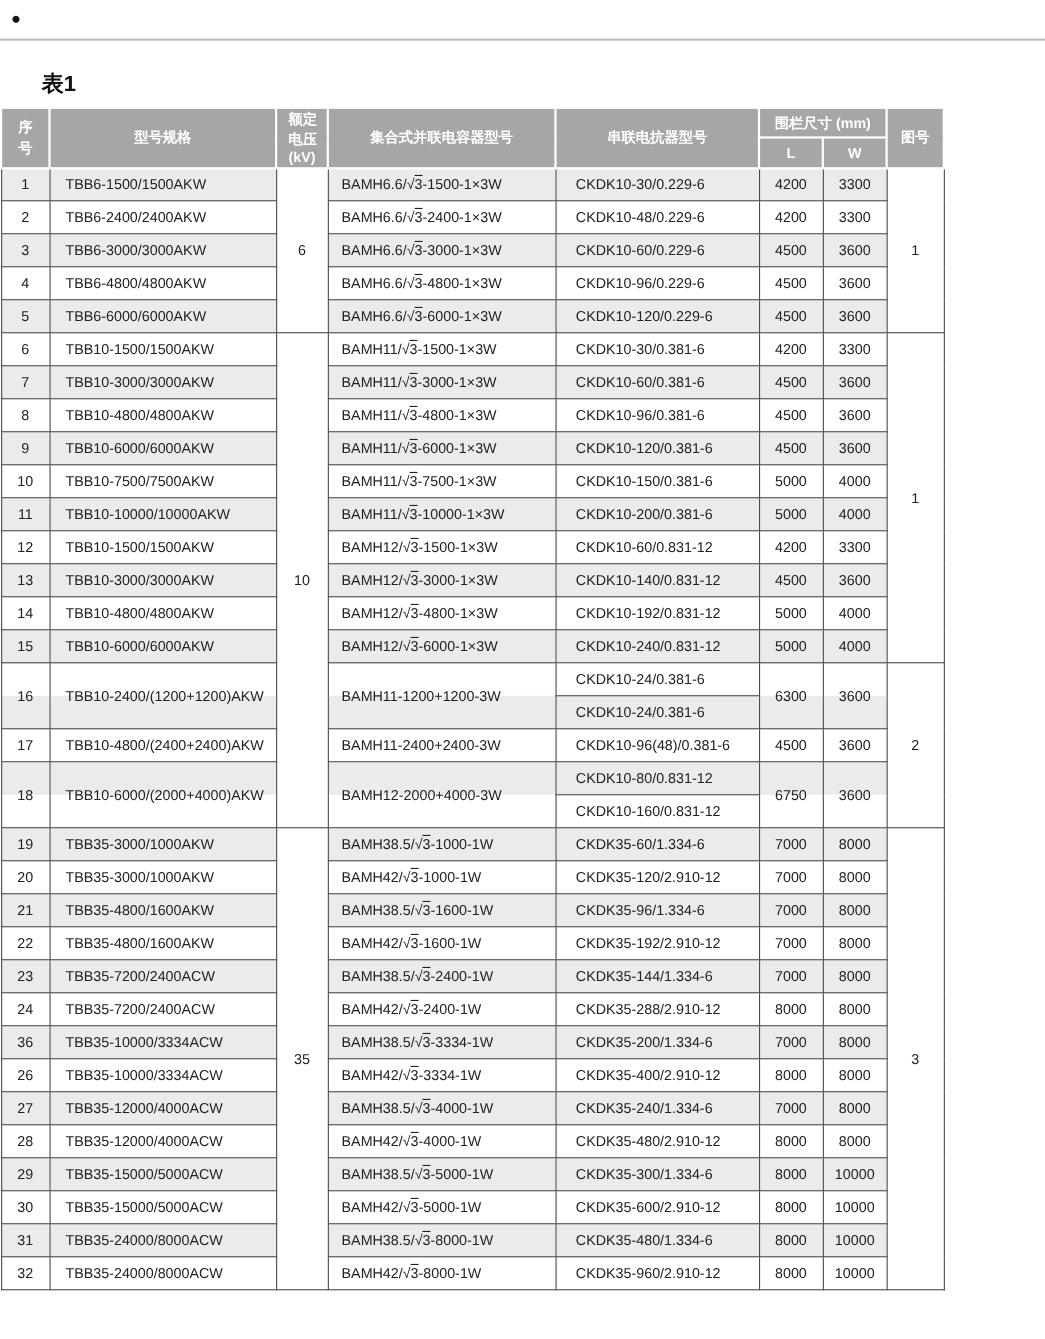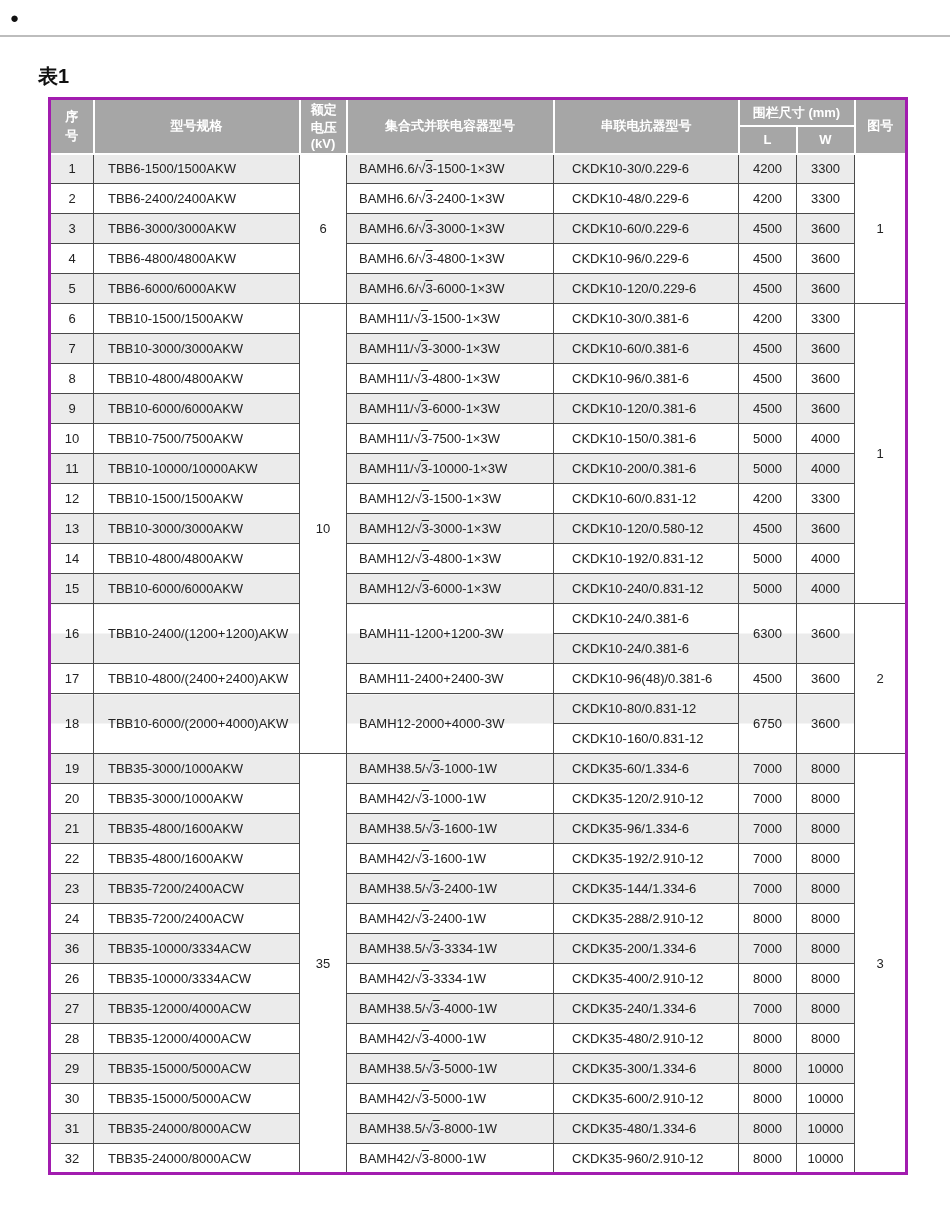--- a/index.html
+++ b/index.html
@@ -16,22 +16,22 @@
   .bullet { font-size:15px; line-height:1; color:#111; }
   .page-title { font-size:18px; font-weight:bold; letter-spacing:1px; color:#111; }
   .divider { margin-top:10px; height:2px; background:#bdbdbd; width:950px; }
 
   
   .table-label { margin:26px 0 7px 38px; font-size:20px; font-weight:bold; color:#111; }
 
   
   table {
     border-collapse:collapse; table-layout:fixed;
-    margin-left:48px; width:857px;
-    border:3px solid #a21caf;
+    width:857px;
+    border:1px solid #a21caf;
   }
   th {
     background:#a6a6a6; color:#fff;
     border:2px solid #fff;
     font-size:13px; font-weight:bold;
     height:27px; padding:1px 2px; text-align:center; vertical-align:middle;
   }
   td {
     border:1px solid #4a4a4a;
     font-size:13px; height:30px; padding:0 3px;
@@ -192,21 +192,21 @@
           <td class="c-model">TBB10-1500/1500AKW</td>
           <td class="c-cap">BAMH12/√<span class="rad">3</span>-1500-1×3W</td>
           <td class="c-reac">CKDK10-60/0.831-12</td>
           <td class="center">4200</td>
           <td class="center">3300</td>
         </tr>
         <tr class="g1">
           <td class="center">13</td>
           <td class="c-model">TBB10-3000/3000AKW</td>
           <td class="c-cap">BAMH12/√<span class="rad">3</span>-3000-1×3W</td>
-          <td class="c-reac">CKDK10-120/0.580-12</td>
+          <td class="c-reac">CKDK10-140/0.831-12</td>
           <td class="center">4500</td>
           <td class="center">3600</td>
         </tr>
         <tr class="g0">
           <td class="center">14</td>
           <td class="c-model">TBB10-4800/4800AKW</td>
           <td class="c-cap">BAMH12/√<span class="rad">3</span>-4800-1×3W</td>
           <td class="c-reac">CKDK10-192/0.831-12</td>
           <td class="center">5000</td>
           <td class="center">4000</td>

